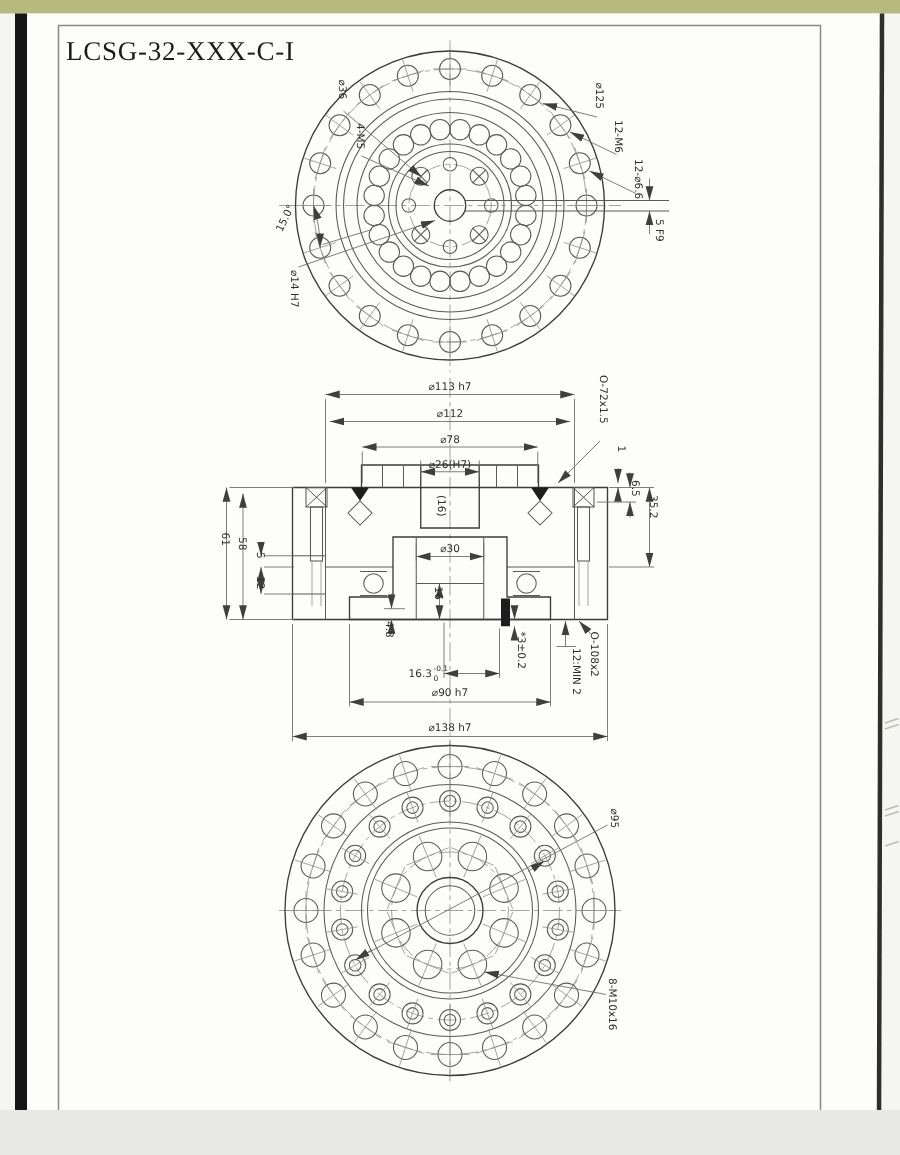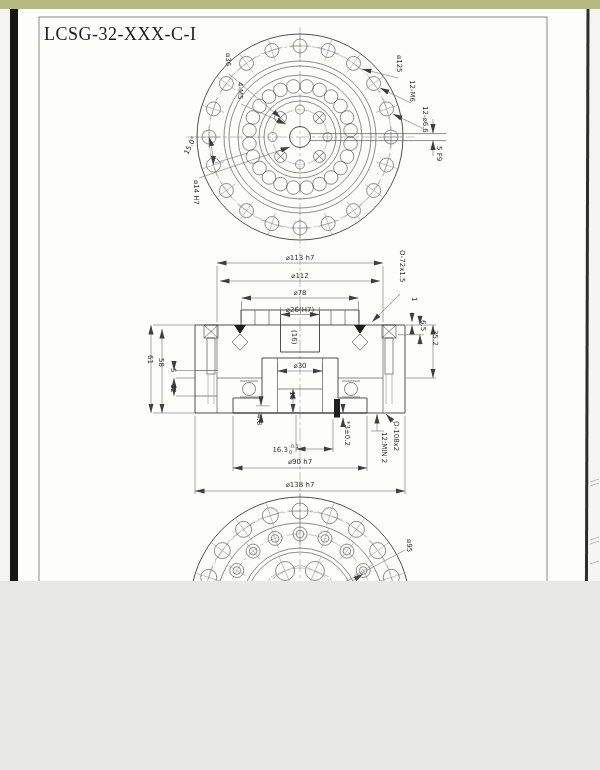--- a/index.html
+++ b/index.html
@@ -1,16 +1,16 @@
 <!DOCTYPE html>
 <html><head>
 <meta charset="utf-8">
 <style>
   html,body{margin:0;padding:0;background:#e8e8e4;}
-  #stage{position:relative;width:600px;height:581px;overflow:hidden;background:#f0abfc;
+  #stage{position:relative;width:600px;height:740px;overflow:hidden;background:#f0abfc;
          font-family:"DejaVu Sans",sans-serif;}
   svg{position:absolute;left:0;top:0;}
   
   .pl   {stroke:#3c3c3c;fill:none;stroke-width:0.9;}
   .pl2  {stroke:#5a5a5a;fill:none;stroke-width:0.7;}
   .cl   {stroke:#8f8f8f;fill:none;stroke-width:0.55;}
   .cline{stroke:#9a9a9a;fill:none;stroke-width:0.6;stroke-dasharray:13 3 3 3;}
   .dim  {stroke:#6f6f6f;fill:none;stroke-width:0.6;}
   .hatch{stroke:#444;fill:none;stroke-width:0.6;}
   .fillb{fill:#1e1e1e;stroke:none;}

